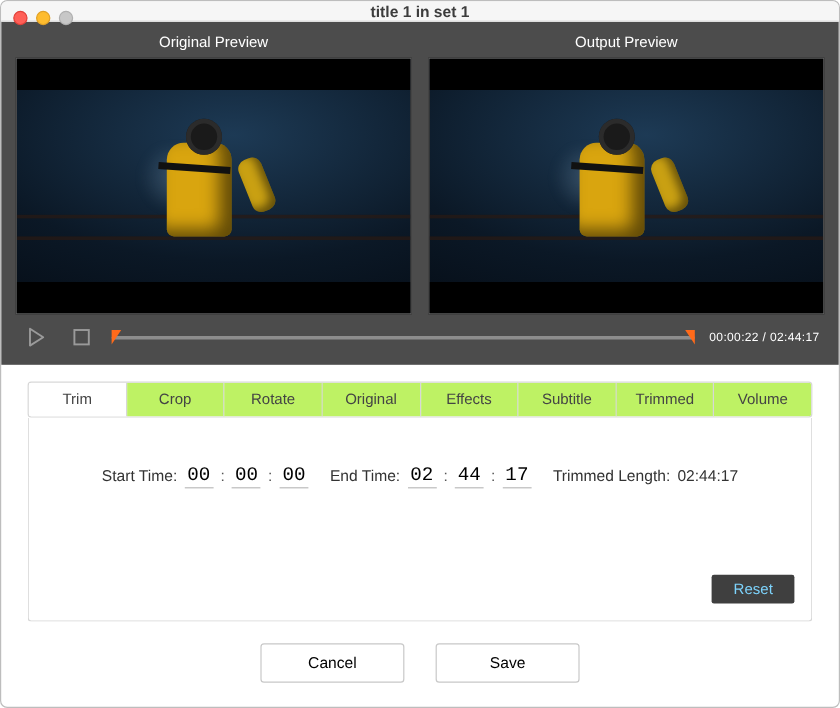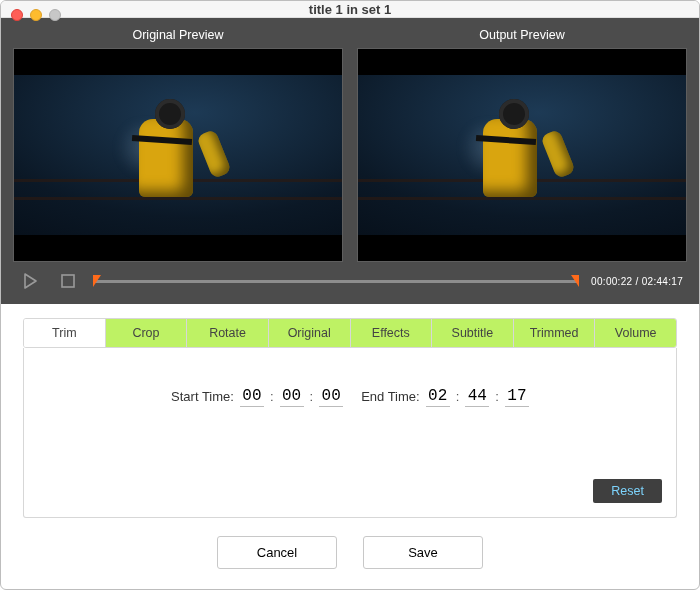--- a/index.html
+++ b/index.html
@@ -147,20 +147,24 @@
           <input class="tf" value="00" style="">
         </div>
         <div class="time-group">
           <span>End Time:</span>
           <input class="tf" value="02" style="">
           <span class="colon">:</span>
           <input class="tf" value="44" style="">
           <span class="colon">:</span>
           <input class="tf" value="17" style="">
         </div>
+        <div class="time-group">
+          <span>Trimmed Length:</span>
+          <span>02:44:17</span>
+        </div>
       </div>
       <button class="reset-btn">Reset</button>
     </div>
   </div>
 
   <div class="footer">
     <button class="big-btn">Cancel</button>
     <button class="big-btn">Save</button>
   </div>
 

